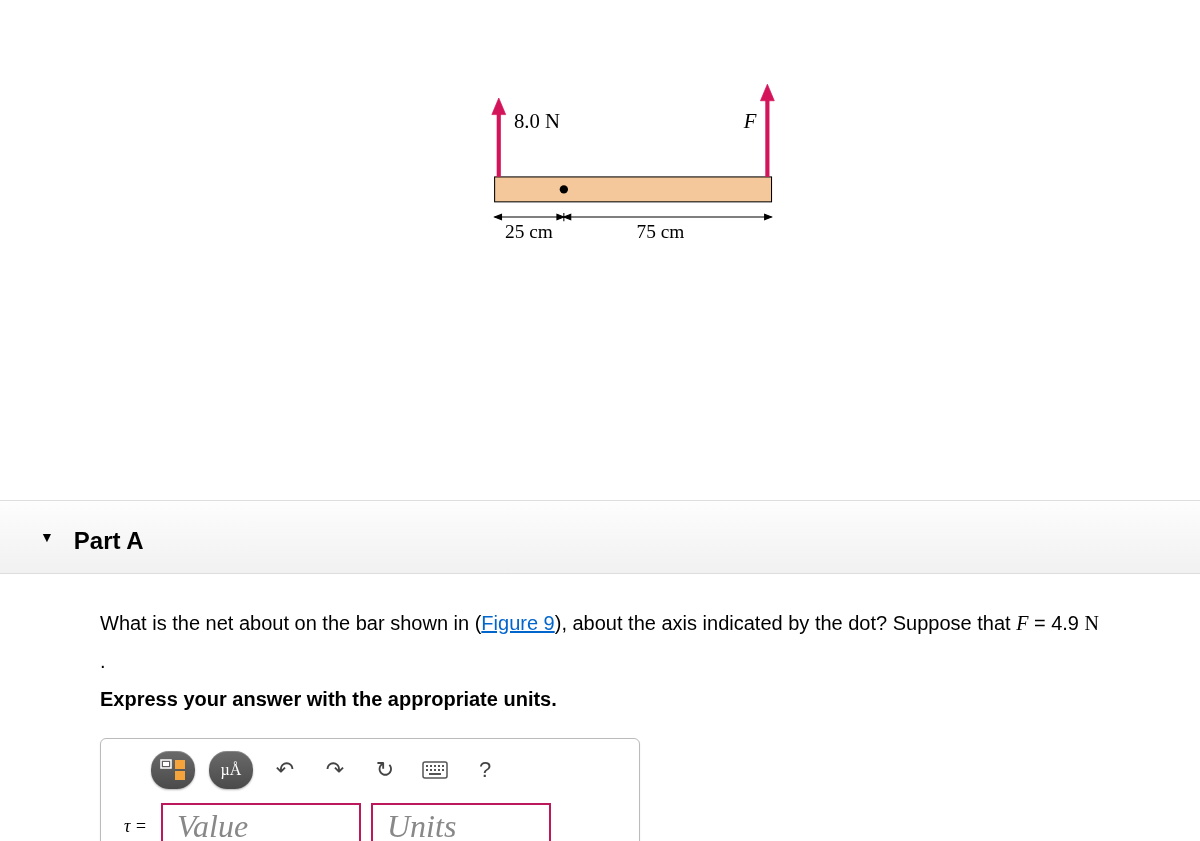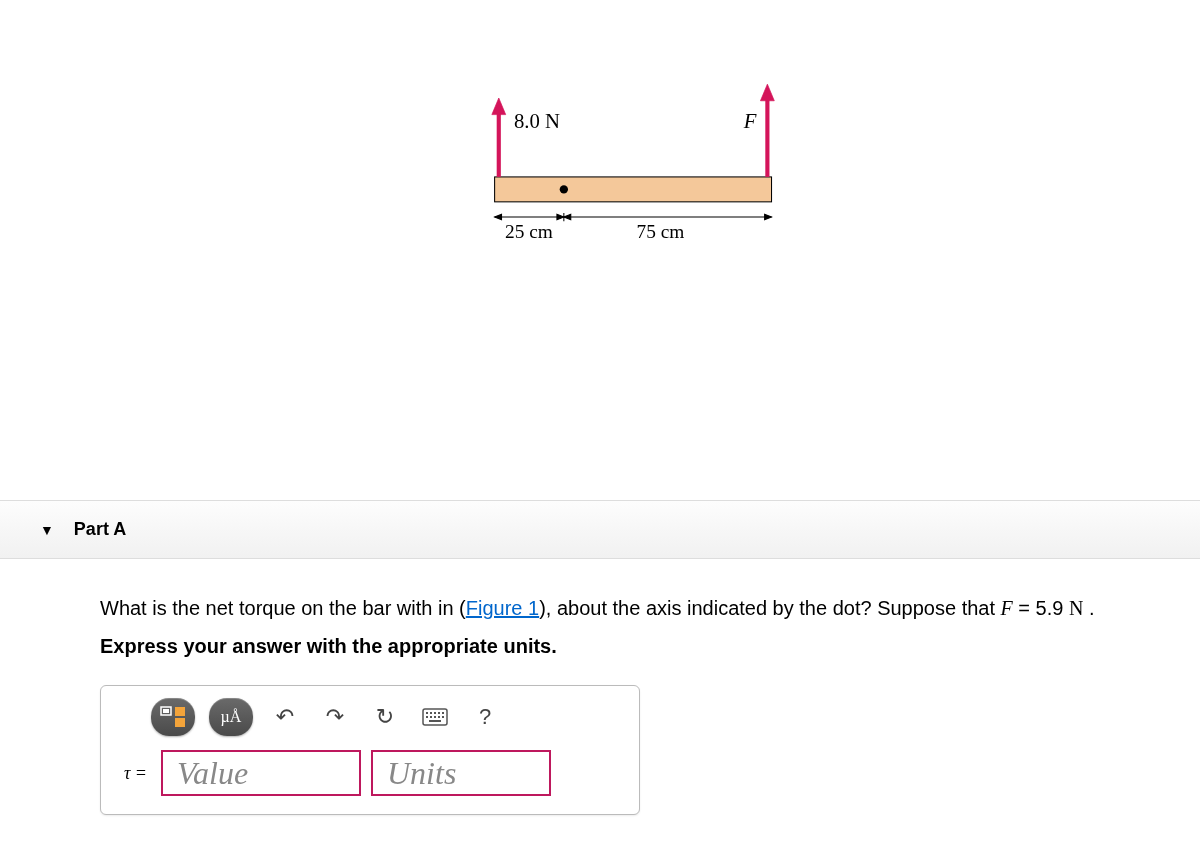--- a/index.html
+++ b/index.html
@@ -31,21 +31,22 @@
       padding: 18px 40px;
       margin-top: 170px;
     }
     .part-header .tri {
       margin-right: 20px;
       font-size: 14px;
       cursor: pointer;
     }
     .part-header .title {
       font-weight: bold;
-      font-size: 18px;
+      font-size: 24px;
+      margin-top: 8px;
     }
     .content {
       padding: 30px 100px;
       font-size: 20px;
       line-height: 1.9;
     }
     .content a { color: #0066cc; text-decoration: underline; }
     .content .math { font-family: 'Times New Roman', serif; font-style: italic; }
     .content .bold { font-weight: bold; }
     .answer-box {
@@ -150,21 +151,21 @@
   </svg>
 </div>
 
 <div class="part-header">
   <span class="tri">▼</span>
   <span class="title">Part A</span>
 </div>
 
 <div class="content">
   <p>
-    <span>What is the net torque on the bar with in (</span><a href="#">Figure 1</a><span>), about the axis indicated by the dot? Suppose that </span><span class="math">F</span><span> = 5.9  </span><span style="font-family:'Times New Roman',serif;">N</span><span> .</span>
+    <span>What is the net about on the bar shown in (</span><a href="#">Figure 9</a><span>), about the axis indicated by the dot? Suppose that </span><span class="math">F</span><span> = 4.9  </span><span style="font-family:'Times New Roman',serif;">N</span><span> .</span>
   </p>
   <p class="bold">Express your answer with the appropriate units.</p>
 
   <div class="answer-box">
     <div class="toolbar">
 
       <div class="tool-btn" title="Templates">
         <svg class="fraction-icon-svg" width="28" height="24" viewBox="0 0 28 24">
           <rect x="2" y="2" width="10" height="8" fill="none" stroke="#fff" stroke-width="1.5"></rect>
           <rect x="4" y="4" width="6" height="4" fill="#fff"></rect>

